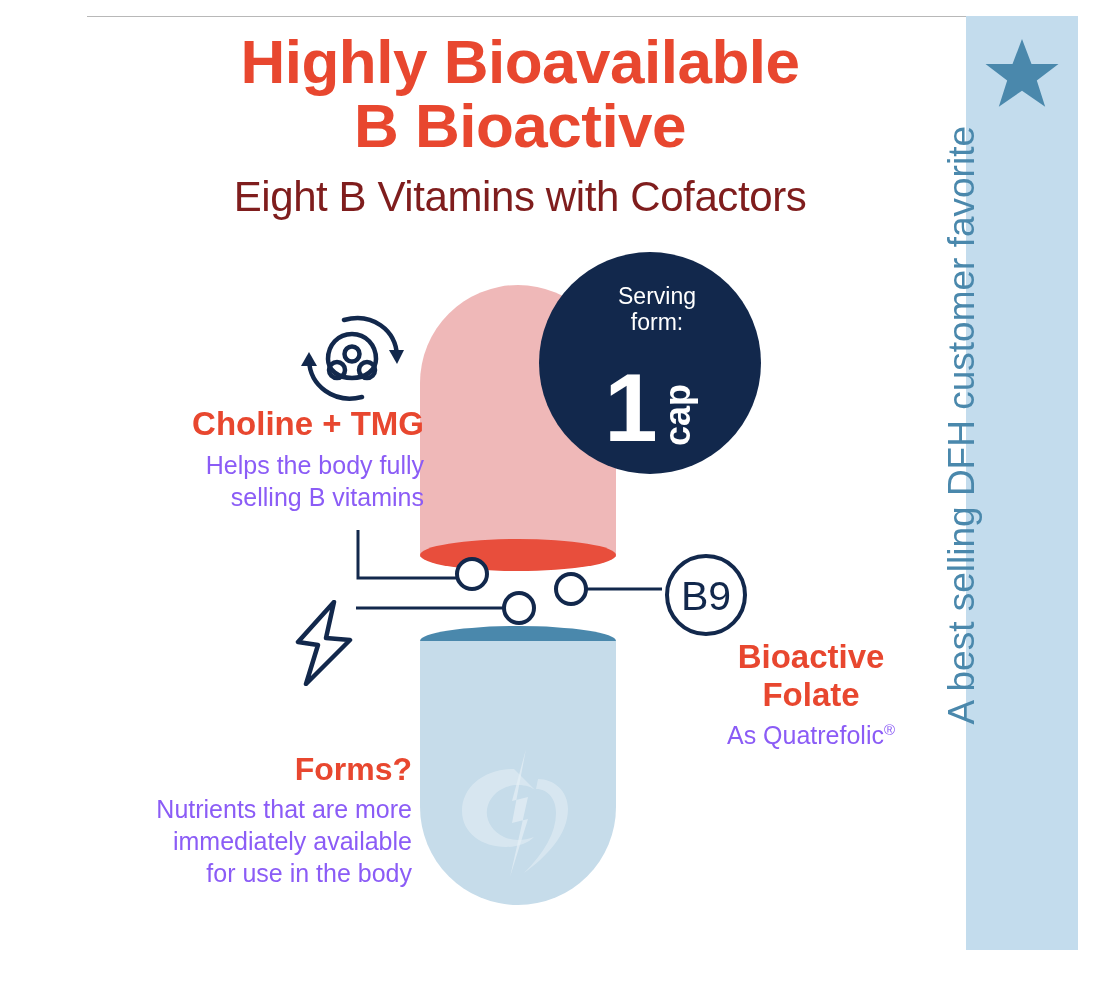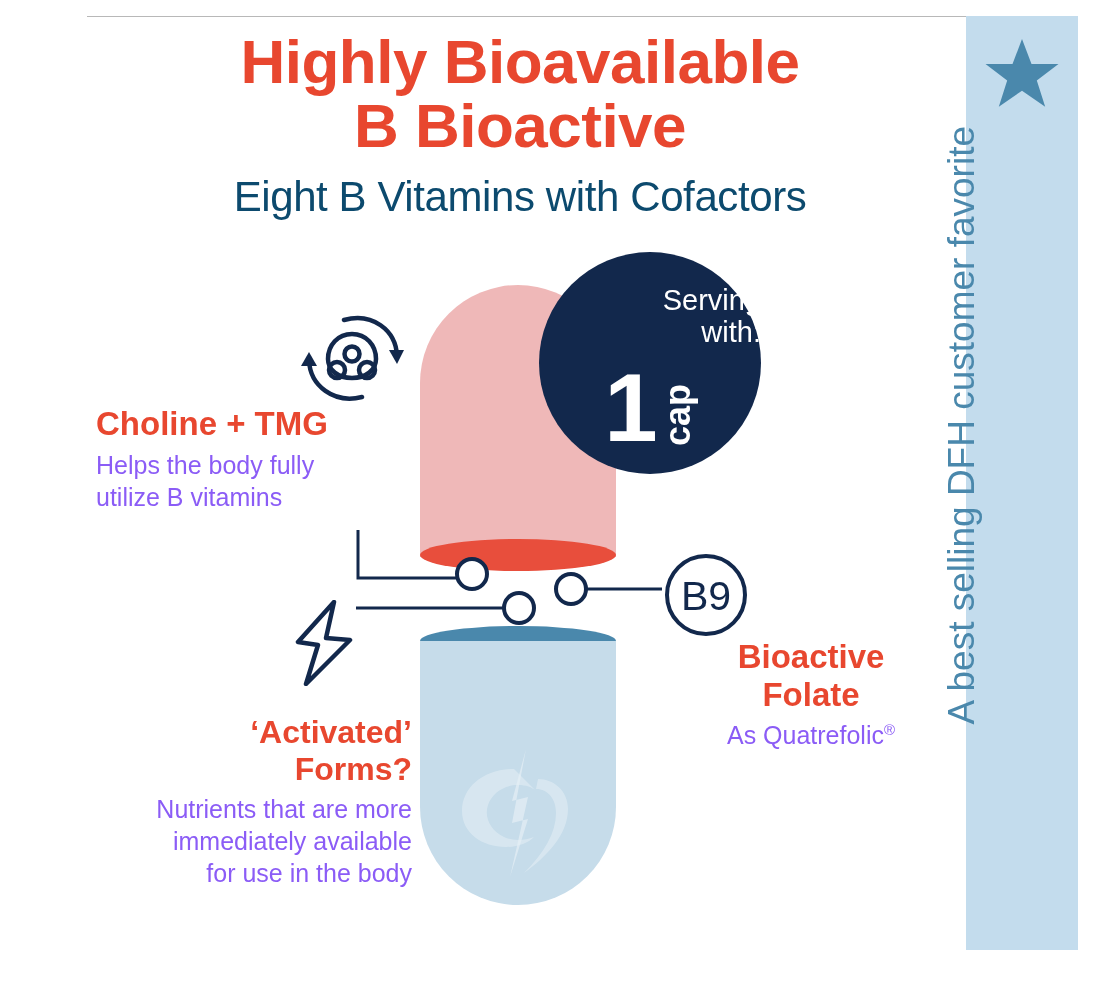--- a/index.html
+++ b/index.html
@@ -46,21 +46,21 @@
   .headline {
     color: #e8472f;
     font-weight: 700;
     font-size: 62px;
     line-height: 1.03;
     letter-spacing: -0.5px;
     margin: 0;
     font-family: "Liberation Sans", sans-serif;
   }
   .subhead {
-    color: #0c4a6e;
+    color: #7f1d1d;
     font-weight: 400;
     font-size: 42px;
     line-height: 1.1;
     margin: 16px 0 0 0;
     letter-spacing: -0.4px;
     font-family: "Liberation Sans", sans-serif;
   }
 
   
   .side-banner {
@@ -163,28 +163,27 @@
     top: 252px;
     width: 222px;
     height: 222px;
     border-radius: 50%;
     background: #12284c;
     color: #ffffff;
     text-align: center;
   }
   .serving-label {
     position: absolute;
-    left: 0;
+    left: 7px;
     top: 32px;
     width: 100%;
-    font-size: 29px;
+    font-size: 23px;
     line-height: 1.12;
     font-weight: 400;
     font-family: "Liberation Sans", sans-serif;
-    text-align: right;
   }
   .serving-number-row {
     position: absolute;
     left: 0;
     top: 112px;
     width: 100%;
     display: flex;
     justify-content: center;
     align-items: flex-end;
   }
@@ -230,23 +229,24 @@
     color: #8b5cf6;
     font-weight: 400;
     font-size: 25px;
     line-height: 1.28;
     margin: 6px 0 0 0;
     font-family: "Liberation Sans", sans-serif;
   }
 
   .callout-choline {
     position: absolute;
-    left: 96px;
+    left: 112px;
     top: 405px;
     width: 312px;
+    text-align: right;
   }
   .icon-atom {
     position: absolute;
     left: 300px;
     top: 312px;
     width: 104px;
     height: 92px;
   }
 
   .callout-activated {
@@ -328,21 +328,21 @@
     <path d="M356 608 L505 608" fill="none" stroke="#12284c" stroke-width="3"></path>
     <circle cx="519" cy="608" r="15" fill="#ffffff" stroke="#12284c" stroke-width="4"></circle>
 
     <path d="M585 589 L662 589" fill="none" stroke="#12284c" stroke-width="3"></path>
     <circle cx="571" cy="589" r="15" fill="#ffffff" stroke="#12284c" stroke-width="4"></circle>
   </svg>
 
   <div class="serving-badge">
     <div class="serving-label">
       <span>Serving</span><br>
-      <span>with:</span>
+      <span>form:</span>
     </div>
     <div class="serving-number-row">
       <span class="serving-number">1</span>
       <span class="serving-unit">cap</span>
     </div>
   </div>
 
   <svg class="icon-atom" viewBox="0 0 104 92">
     <g fill="none" stroke="#12284c" stroke-width="4.5" stroke-linecap="round" stroke-linejoin="round">
 
@@ -357,32 +357,32 @@
     </g>
 
     <polygon points="97,52 89,38 104,38" fill="#12284c"></polygon>
     <polygon points="9,40 1,54 17,54" fill="#12284c"></polygon>
   </svg>
 
   <div class="callout-choline">
     <p class="callout-title">Choline + TMG</p>
     <p class="callout-body">
       <span>Helps the body fully</span><br>
-      <span>utilize B vitamins</span>
+      <span>selling B vitamins</span>
     </p>
   </div>
 
   <svg class="icon-bolt" viewBox="0 0 64 86">
     <path d="M42 2 L6 42 L26 45 L14 84 L58 40 L34 38 Z" fill="none" stroke="#12284c" stroke-width="4.5" stroke-linejoin="round"></path>
   </svg>
 
   <div class="callout-activated">
     <p class="callout-title">
       <br>
-      <span>‘Activated’</span><br>
+      <br>
       <span>Forms?</span>
     </p>
     <p class="callout-body">
       <span>Nutrients that are more</span><br>
       <span>immediately available</span><br>
       <span>for use in the body</span>
     </p>
   </div>
 
   <svg class="badge-b9" viewBox="0 0 84 84">

